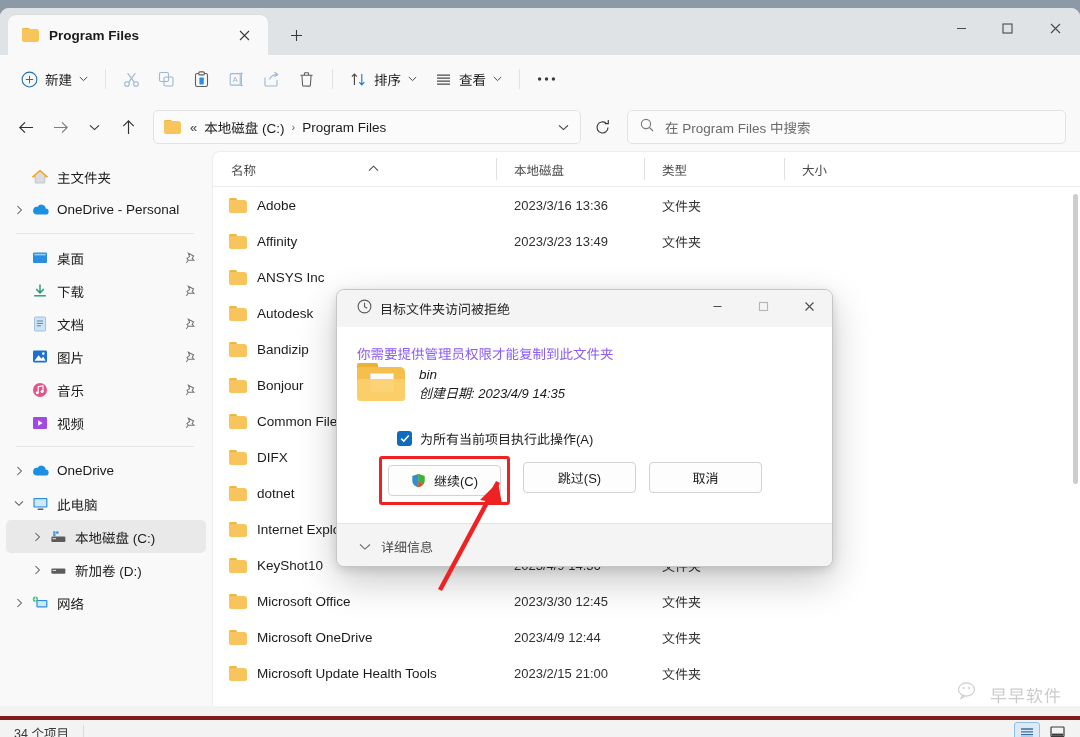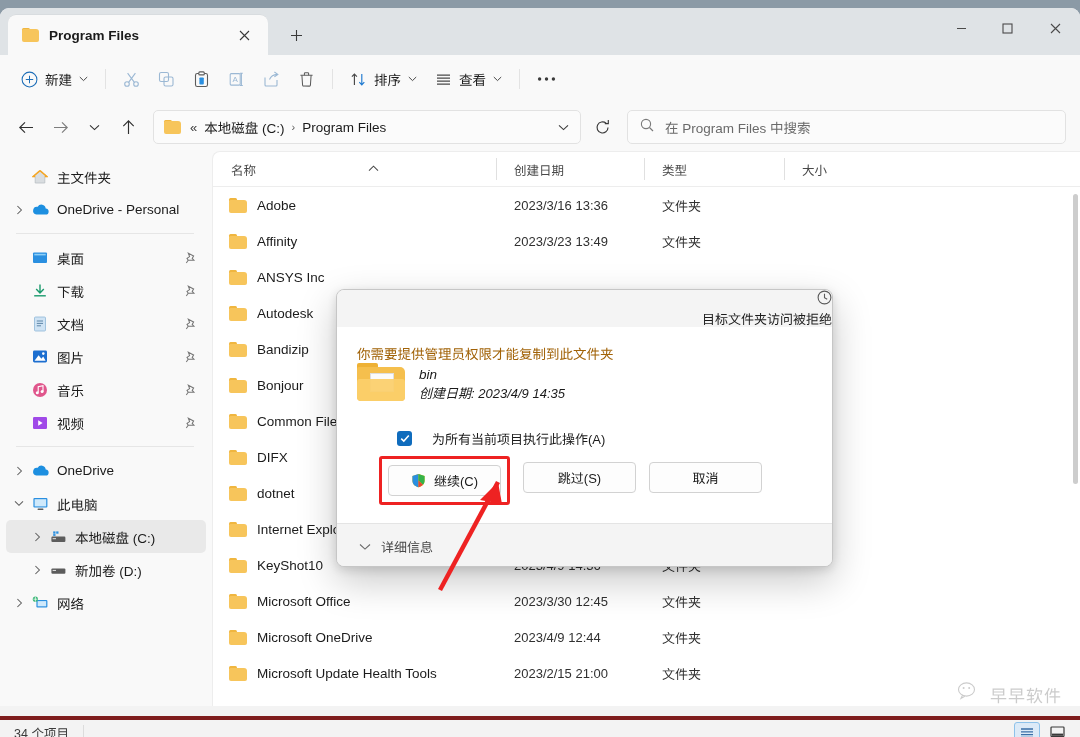--- a/index.html
+++ b/index.html
@@ -276,34 +276,33 @@
     background: #f4f4f4;
     border: 1px solid #c6c6c6;
     border-radius: 8px;
     box-shadow: 0 14px 38px rgba(0,0,0,.22), 0 3px 10px rgba(0,0,0,.12);
     overflow: hidden;
     z-index: 40;
   }
   .dlg-title {
     height: 37px;
     background: #f4f4f4;
-    display: flex; align-items: flex-end;
+    display: flex; align-items: center;
     padding-left: 20px;
-    flex-direction: column;
   }
   .dlg-title .ttxt { font-size: 13px; color: #1b1b1b; margin-left: 8px; }
   .dlg-wc { margin-left: auto; display: flex; height: 37px; }
   .dlg-wc .b {
     width: 46px; height: 33px;
     display: flex; align-items: center; justify-content: center;
     color: #4c4c4c;
   }
   .dlg-body { background: #ffffff; height: 196px; padding: 16px 20px 0 20px; position: relative; }
   .dlg-head {
-    font-size: 13.5px; color: #a16207;
+    font-size: 13.5px; color: #8b5cf6;
   }
   .dlg-fileinfo { display: flex; align-items: center; margin-top: 0; gap: 14px; font-style: italic; }
   .bigfolder { width: 48px; height: 40px; position: relative; flex: 0 0 auto; }
   .bigfolder .bk {
     position: absolute; left: 0; top: 4px; width: 48px; height: 34px;
     background: #f5bf4d; border-radius: 2px 5px 4px 4px;
   }
   .bigfolder .tp {
     position: absolute; left: 0; top: 0; width: 21px; height: 6px;
     background: #eeb135; border-radius: 2px 2px 0 0;
@@ -312,21 +311,21 @@
     position: absolute; left: 13px; top: 10px; width: 24px; height: 19px;
     background: #fbfbfb; border: 1px solid #dedede;
   }
   .bigfolder .front {
     position: absolute; left: 0; bottom: 2px; width: 48px; height: 22px;
     background: #fbcf6b; border-radius: 3px 3px 4px 4px;
     opacity: .93;
   }
   .dlg-filetext .fname { font-size: 13.5px; color: #1b1b1b; }
   .dlg-filetext .fdate { font-size: 13px; color: #1b1b1b; margin-top: 4px; }
-  .dlg-check { display: flex; align-items: center; margin-top: 26px; gap: 20px; padding-left: 40px; }
+  .dlg-check { display: flex; align-items: center; margin-top: 26px; gap: 8px; padding-left: 40px; }
   .cb {
     width: 15px; height: 15px;
     background: #0f6cbd;
     border-radius: 3px;
     display: flex; align-items: center; justify-content: center;
   }
   .dlg-check .cl { font-size: 13px; color: #1b1b1b; }
   .dlg-buttons {
     display: flex; gap: 13px; margin-top: 14px;
     padding-left: 28px;
@@ -809,21 +808,21 @@
     <div class="filelist">
       <div class="colheader">
         <div class="col c-name">
           <span>名称</span>
           <span class="sortcaret">
             <svg width="11" height="7" viewBox="0 0 11 7" fill="none" stroke="#4a4a4a" stroke-width="1.05">
                 <path d="M1 5.6 L5.5 1.2 L10 5.6"></path>
               </svg>
           </span>
         </div>
-        <div class="col c-date">创建日期</div>
+        <div class="col c-date">本地磁盘</div>
         <div class="col c-type">类型</div>
         <div class="col c-size">大小</div>
       </div>
 
       <div>
         <div class="row">
           <div class="cell c-name">
               <span class="fold">
                 <span class="tabtop"></span>
                 <span class="back"></span>

